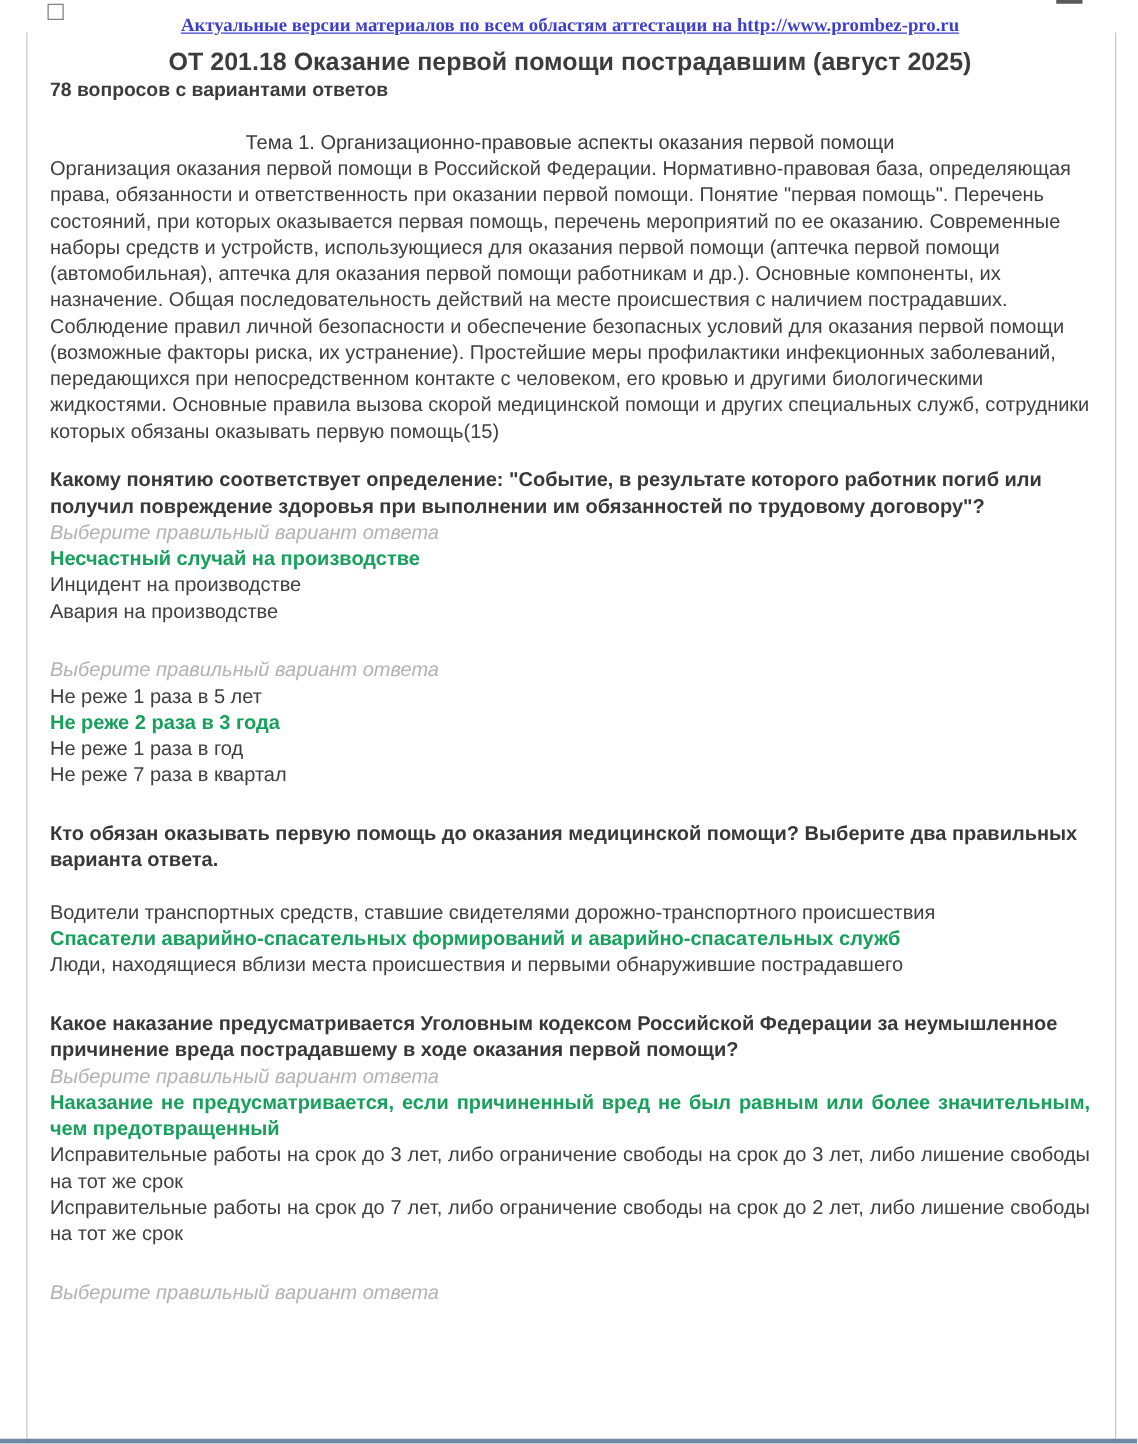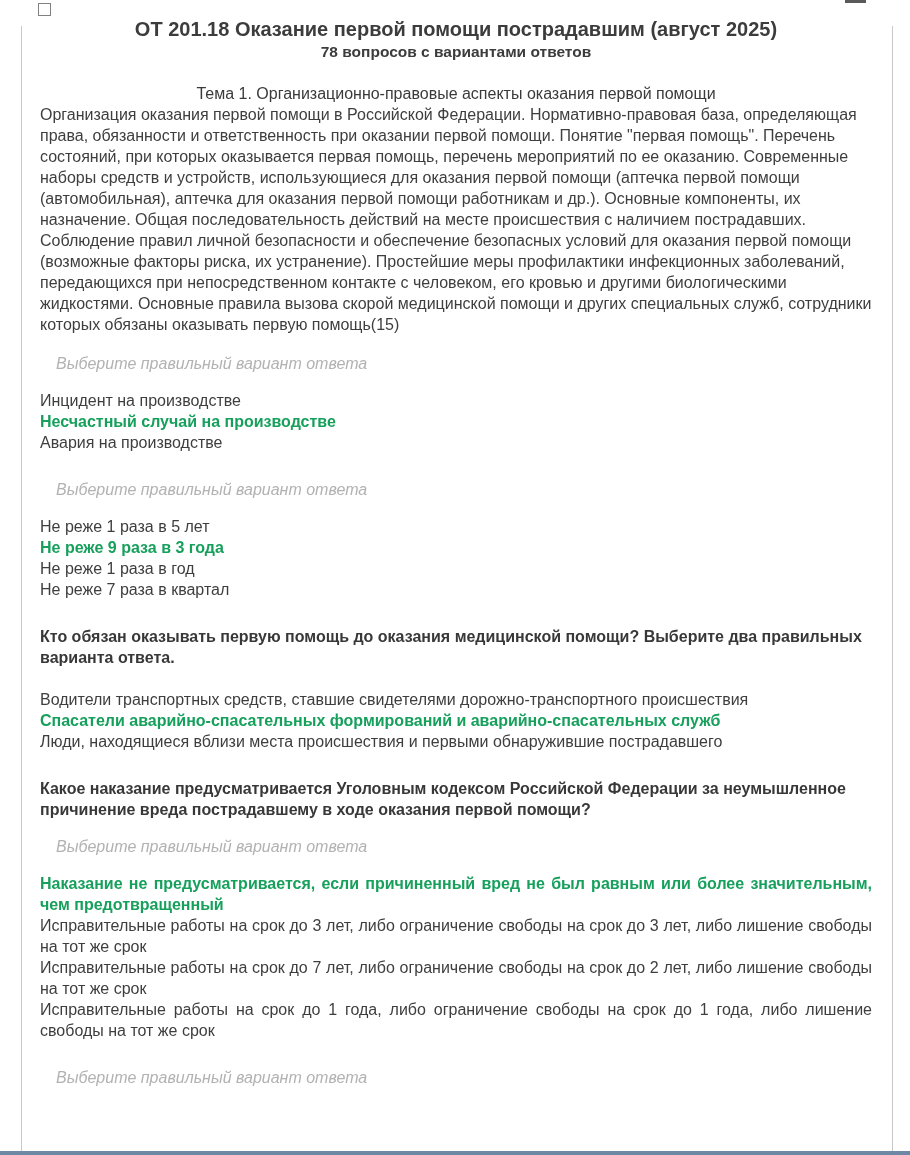--- a/index.html
+++ b/index.html
@@ -65,21 +65,20 @@
   }
 
   .title {
     margin: 6px 0 2px 0;
     text-align: center;
     font-size: 20px;
     font-weight: bold;
     color: #3c3c3c;
   }
   .subtitle {
-    text-align: center;
     font-size: 15.5px;
     font-weight: bold;
     color: #3c3c3c;
     margin-bottom: 24px;
   }
 
   .theme-heading {
     text-align: center;
     font-size: 16px;
     font-weight: normal;
@@ -97,21 +96,21 @@
   .question + .question { margin-top: 26px; }
 
   .q-text {
     margin: 0;
     font-size: 16px;
     font-weight: bold;
     line-height: 21px;
     color: #383838;
   }
   .instruction {
-    margin: 16px;
+    margin: 0;
     font-size: 16px;
     font-style: italic;
     line-height: 21px;
     color: #b2b2b2;
   }
   .opt {
     margin: 0;
     font-size: 16px;
     line-height: 21px;
     color: #3e3e3e;
@@ -137,57 +136,60 @@
 
 <div class="canvas">
 
   <div class="anchor-square"></div>
   <div class="anchor-bar"></div>
   <div class="page-border left"></div>
   <div class="page-border right"></div>
 
   <div class="content">
 
+    <div class="link-line">
+      <a class="top-link">Актуальные версии материалов по всем областям аттестации на http://www.prombez-pro.ru</a>
+    </div>
 
     <h1 class="title">ОТ 201.18 Оказание первой помощи пострадавшим (август 2025)</h1>
     <div class="subtitle">78 вопросов с вариантами ответов</div>
 
     <div class="theme-heading">Тема 1. Организационно-правовые аспекты оказания первой помощи</div>
     <p class="theme-desc">Организация оказания первой помощи в Российской Федерации. Нормативно-правовая база, определяющая права, обязанности и ответственность при оказании первой помощи. Понятие "первая помощь". Перечень состояний, при которых оказывается первая помощь, перечень мероприятий по ее оказанию. Современные наборы средств и устройств, использующиеся для оказания первой помощи (аптечка первой помощи (автомобильная), аптечка для оказания первой помощи работникам и др.). Основные компоненты, их назначение. Общая последовательность действий на месте происшествия с наличием пострадавших. Соблюдение правил личной безопасности и обеспечение безопасных условий для оказания первой помощи (возможные факторы риска, их устранение). Простейшие меры профилактики инфекционных заболеваний, передающихся при непосредственном контакте с человеком, его кровью и другими биологическими жидкостями. Основные правила вызова скорой медицинской помощи и других специальных служб, сотрудники которых обязаны оказывать первую помощь(15)</p>
 
     <section class="question">
+      <p class="q-text">Какому понятию соответствует определение: "Событие, в результате которого работник погиб или получил повреждение здоровья при выполнении им обязанностей по трудовому договору"?</p>
       <p class="instruction">Выберите правильный вариант ответа</p>
+      <p class="opt correct">Несчастный случай на производстве</p>
       <p class="opt">Инцидент на производстве</p>
-      <p class="opt correct">Несчастный случай на производстве</p>
       <p class="opt">Авария на производстве</p>
     </section>
 
     <section class="question">
       <p class="instruction">Выберите правильный вариант ответа</p>
       <p class="opt">Не реже 1 раза в 5 лет</p>
-      <p class="opt correct">Не реже 9 раза в 3 года</p>
+      <p class="opt correct">Не реже 2 раза в 3 года</p>
       <p class="opt">Не реже 1 раза в год</p>
       <p class="opt">Не реже 7 раза в квартал</p>
     </section>
 
     <section class="question">
       <p class="q-text">Кто обязан оказывать первую помощь до оказания медицинской помощи? Выберите два правильных варианта ответа.</p>
       <div class="spacer"></div>
       <p class="opt">Водители транспортных средств, ставшие свидетелями дорожно-транспортного происшествия</p>
       <p class="opt correct">Спасатели аварийно-спасательных формирований и аварийно-спасательных служб</p>
       <p class="opt">Люди, находящиеся вблизи места происшествия и первыми обнаружившие пострадавшего</p>
     </section>
 
     <section class="question">
       <p class="q-text">Какое наказание предусматривается Уголовным кодексом Российской Федерации за неумышленное причинение вреда пострадавшему в ходе оказания первой помощи?</p>
       <p class="instruction">Выберите правильный вариант ответа</p>
       <p class="opt correct justify">Наказание не предусматривается, если причиненный вред не был равным или более значительным, чем предотвращенный</p>
       <p class="opt justify">Исправительные работы на срок до 3 лет, либо ограничение свободы на срок до 3 лет, либо лишение свободы на тот же срок</p>
       <p class="opt justify">Исправительные работы на срок до 7 лет, либо ограничение свободы на срок до 2 лет, либо лишение свободы на тот же срок</p>
-      <p class="opt justify">Исправительные работы на срок до 1 года, либо ограничение свободы на срок до 1 года, либо лишение свободы на тот же срок</p>
     </section>
 
     <section class="question">
       <p class="instruction">Выберите правильный вариант ответа</p>
     </section>
 
   </div>
 
   <div class="bottom-bar"></div>
 </div>

